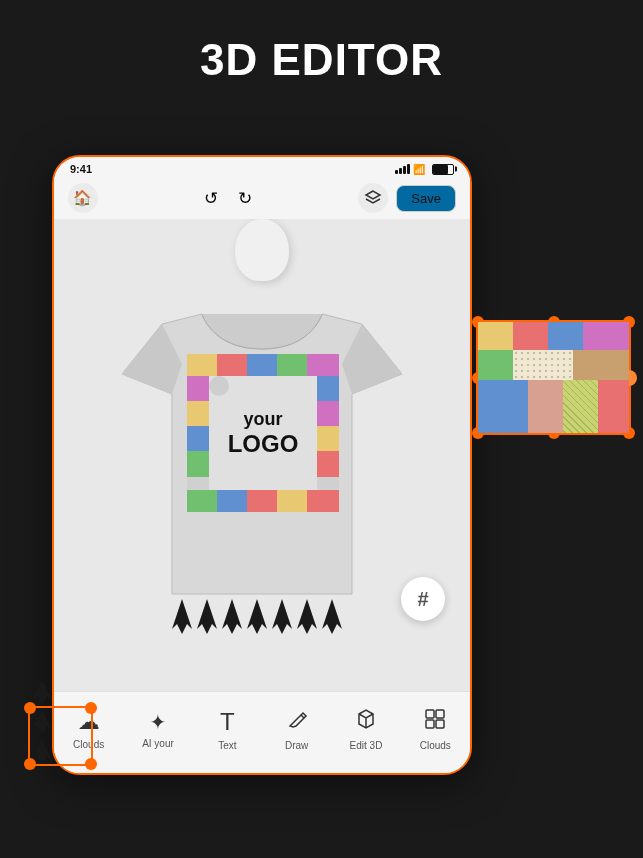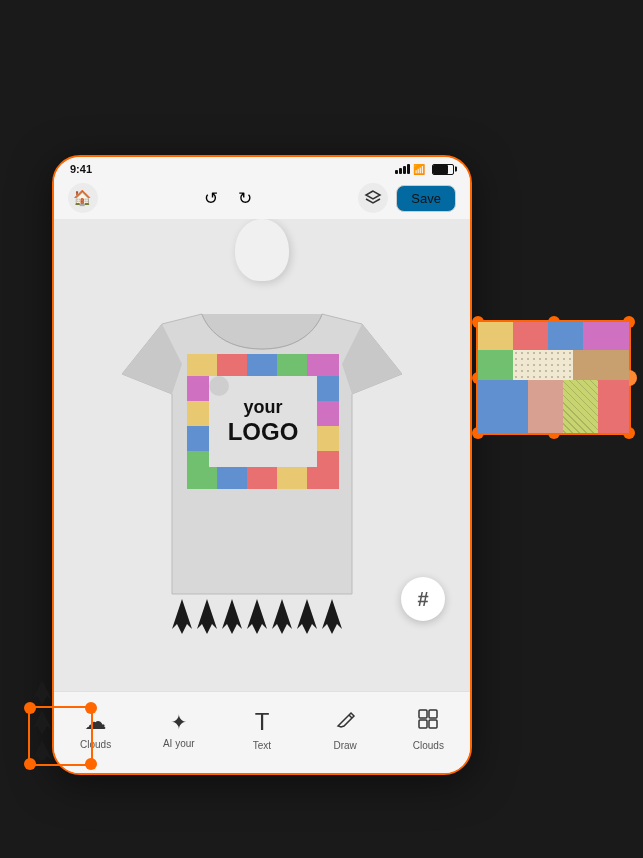--- a/index.html
+++ b/index.html
@@ -252,20 +252,21 @@
       font-size: 10px;
       color: #555;
       font-weight: 400;
     }
 
   </style>
 </head>
 <body>
 
 <div class="hero-title">
+  <div>3D EDITOR</div>
 </div>
 
 <div class="device-frame">
 
   <div class="status-bar">
     <span class="status-time">9:41</span>
     <div class="status-icons">
       <div class="signal-bars">
         <div class="signal-bar" style="height:4px;"></div>
         <div class="signal-bar" style="height:6px;"></div>
@@ -306,21 +307,21 @@
       <svg class="tshirt-svg" viewBox="0 0 280 340" xmlns="http://www.w3.org/2000/svg">
 
         <path d="M40 30 L0 80 L50 100 L50 300 L230 300 L230 100 L280 80 L240 30 L200 20 C200 20 190 55 140 55 C90 55 80 20 80 20 Z" fill="#d8d8d8" stroke="#bbb" stroke-width="1"></path>
 
         <path d="M40 30 L0 80 L50 100 L60 70 Z" fill="#c8c8c8"></path>
         <path d="M240 30 L280 80 L230 100 L220 70 Z" fill="#c8c8c8"></path>
 
         <path d="M80 20 C80 20 90 55 140 55 C190 55 200 20 200 20" fill="#ccc" stroke="#aaa" stroke-width="1"></path>
       </svg>
 
-      <div style="position:absolute; top:115px; left:65px; width:152px; height:135px; overflow:hidden;">
+      <div style="position:absolute; top:115px; left:65px; width:152px; height:158px; overflow:hidden;">
 
         <div style="position:absolute; inset:0; background:#d0d0d0;"></div>
 
         <div style="position:absolute; top:0; left:0; width:30px; height:22px; background:#e8c870;"></div>
         <div style="position:absolute; top:0; left:30px; width:30px; height:22px; background:#e87070;"></div>
         <div style="position:absolute; top:0; left:60px; width:30px; height:22px; background:#6090d0;"></div>
         <div style="position:absolute; top:0; left:90px; width:30px; height:22px; background:#70c070;"></div>
         <div style="position:absolute; top:0; left:120px; width:32px; height:22px; background:#d070c0;"></div>
 
         <div style="position:absolute; bottom:0; left:0; width:30px; height:22px; background:#70c070;"></div>
@@ -389,20 +390,29 @@
         <svg width="22" height="22" viewBox="0 0 22 22" fill="none">
           <path d="M4 18L7 15 17 5l3 3-10 10-3 1z" stroke="#333" stroke-width="1.5" fill="none"></path>
           <path d="M15 7l3 3" stroke="#333" stroke-width="1.5"></path>
         </svg>
       </span>
       <span class="bottom-tool-label">Draw</span>
     </div>
     <div class="bottom-tool">
       <span class="bottom-tool-icon">
         <svg width="22" height="22" viewBox="0 0 22 22" fill="none">
+          <path d="M4 6l7-4 7 4v10l-7 4-7-4V6z" stroke="#333" stroke-width="1.5" fill="none"></path>
+          <path d="M4 6l7 4 7-4M11 10v10" stroke="#333" stroke-width="1.5"></path>
+        </svg>
+      </span>
+      <span class="bottom-tool-label">Edit 3D</span>
+    </div>
+    <div class="bottom-tool">
+      <span class="bottom-tool-icon">
+        <svg width="22" height="22" viewBox="0 0 22 22" fill="none">
           <rect x="2" y="2" width="8" height="8" rx="1" stroke="#333" stroke-width="1.5" fill="none"></rect>
           <rect x="12" y="2" width="8" height="8" rx="1" stroke="#333" stroke-width="1.5" fill="none"></rect>
           <rect x="2" y="12" width="8" height="8" rx="1" stroke="#333" stroke-width="1.5" fill="none"></rect>
           <rect x="12" y="12" width="8" height="8" rx="1" stroke="#333" stroke-width="1.5" fill="none"></rect>
         </svg>
       </span>
       <span class="bottom-tool-label">Clouds</span>
     </div>
   </div>
 

